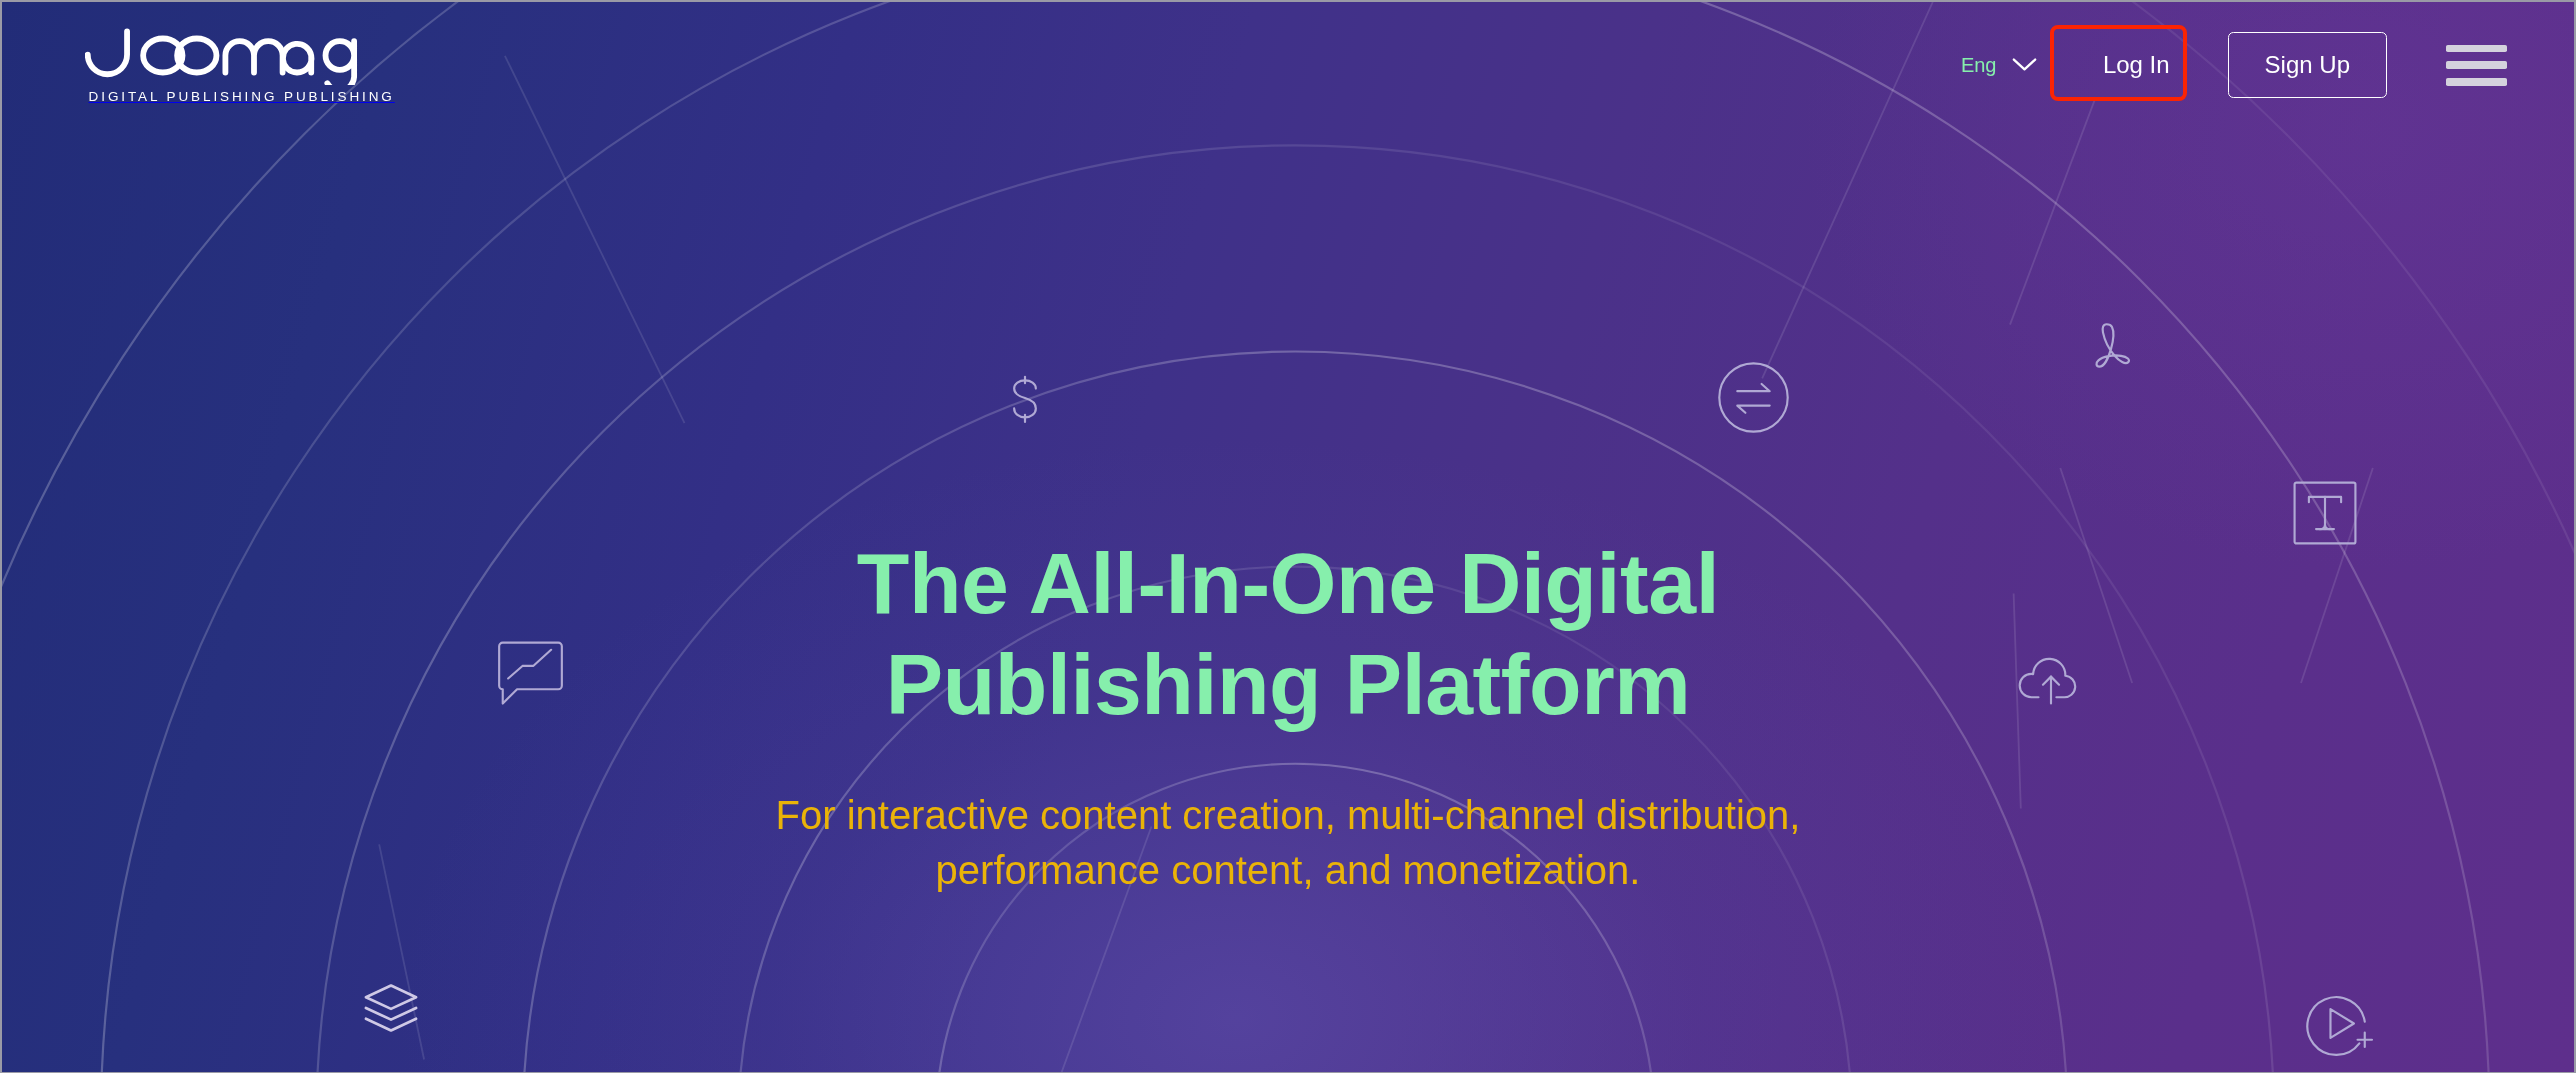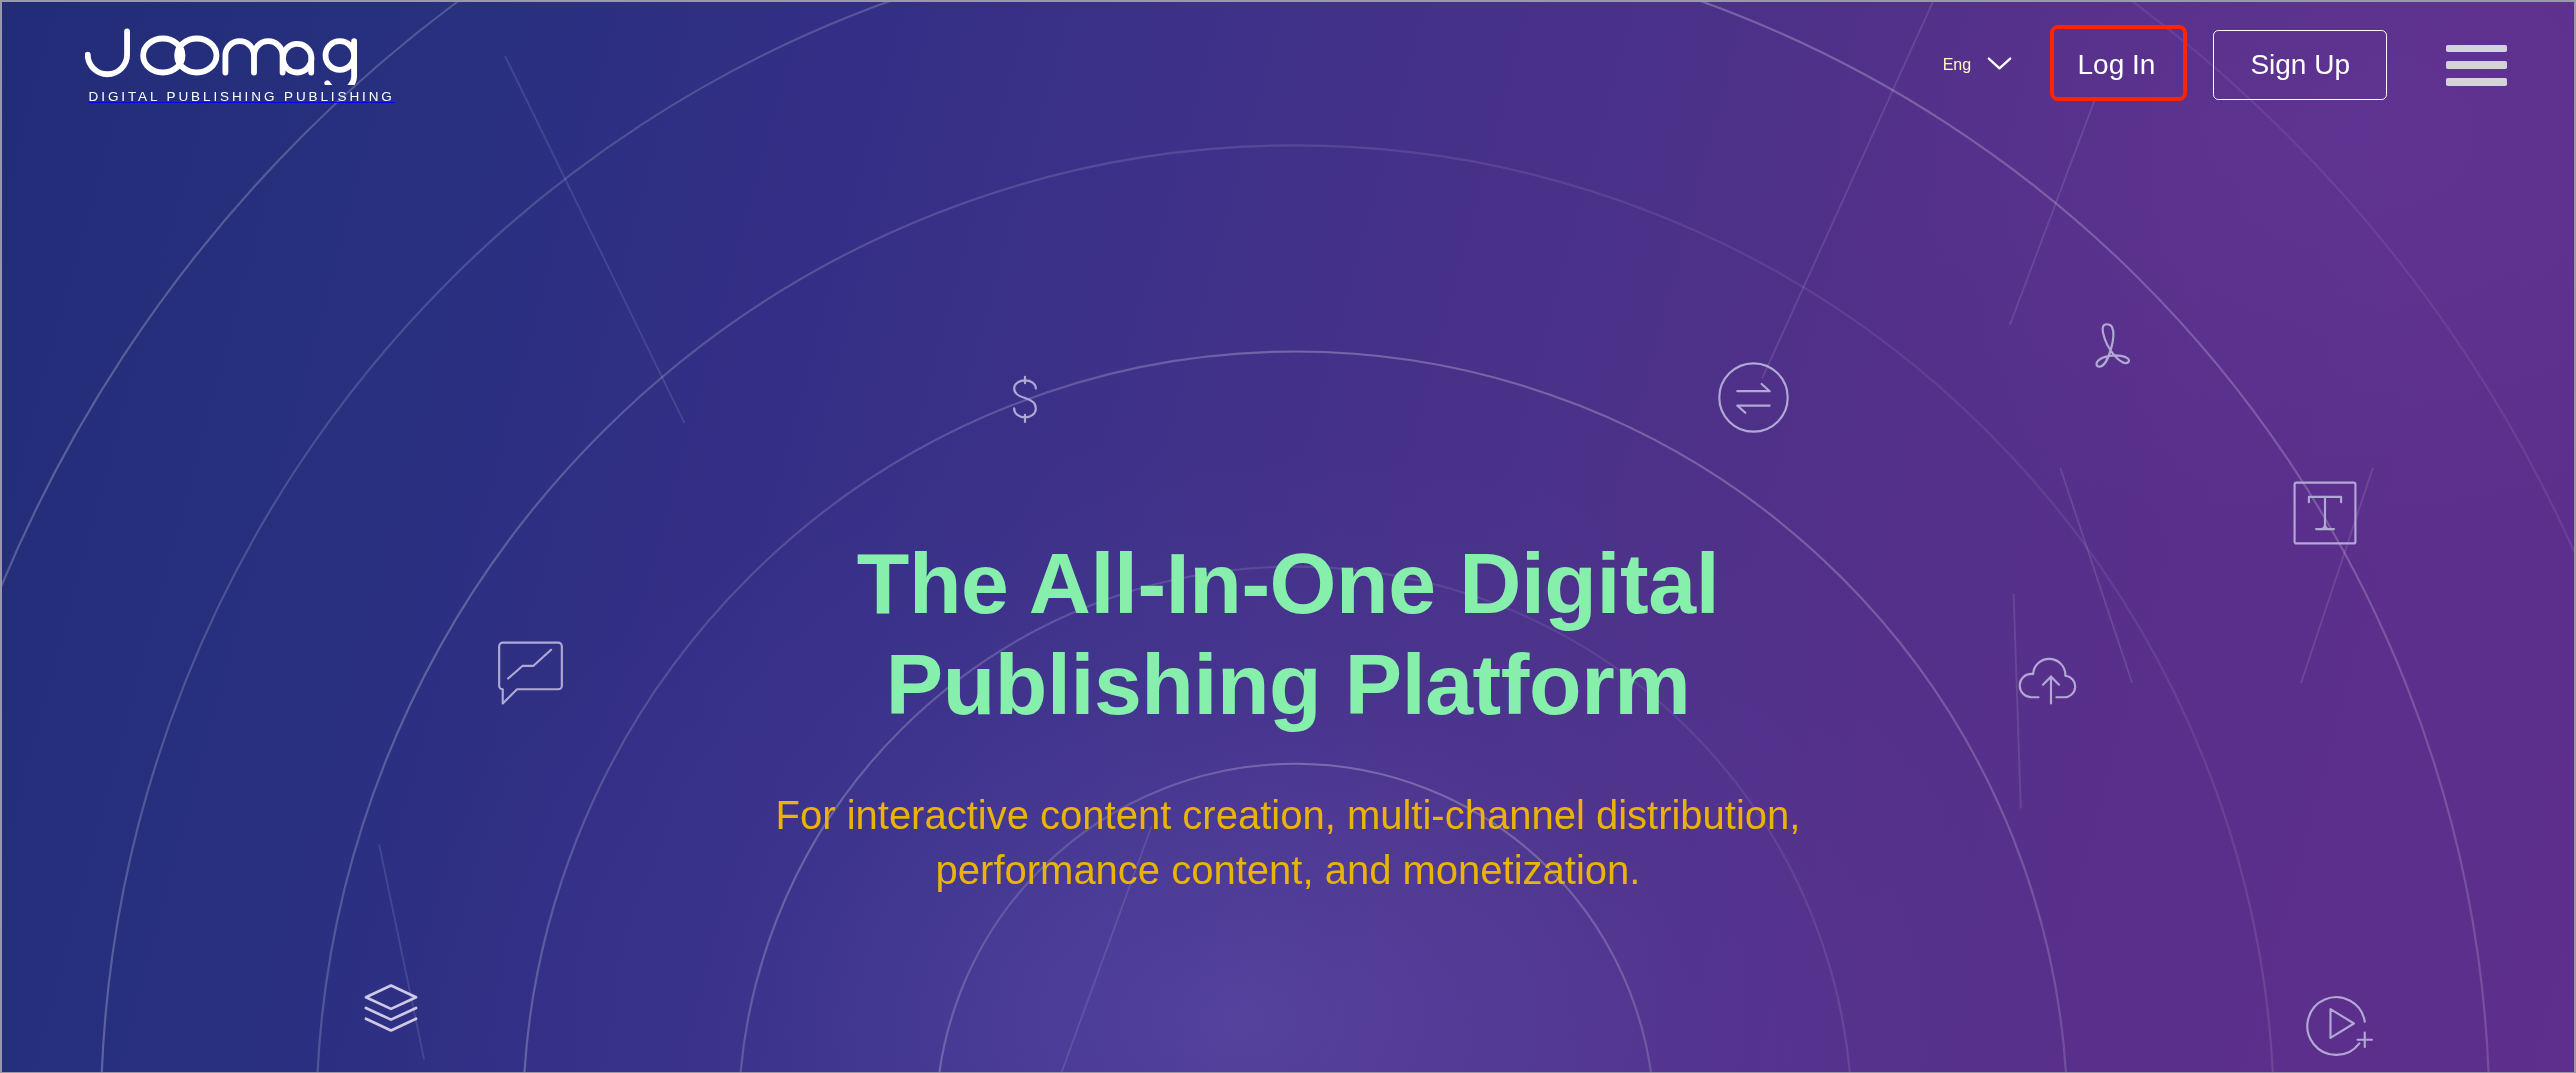--- a/index.html
+++ b/index.html
@@ -70,27 +70,27 @@
     color:#fff; font-size:13.5px; letter-spacing:2.9px;
     font-weight:400; margin-top:1.8px; margin-left:3.6px;
     white-space:nowrap;
   }
   .nav-right {
     margin-left:auto;
     display:flex; align-items:center; gap:0;
   }
   .lang {
     display:flex; align-items:center; gap:14.4px;
-    color:#fef9c3; font-size:16px; font-weight:400;
+    color:#86efac; font-size:20px; font-weight:400;
     cursor:pointer; margin-right:32px;
   }
   .chev { display:block; }
 
   .btn {
-    font-size:28px; color:#fff; font-weight:400;
+    font-size:24px; color:#fff; font-weight:400;
     background:transparent; border:1.8px solid transparent;
     border-radius:5.4px; cursor:pointer;
     font-family:"Liberation Sans", sans-serif;
     line-height:1;
     white-space:nowrap;
     text-align:center;
   }
   .btn-login {
     padding:20px 32px;
     position:relative;

